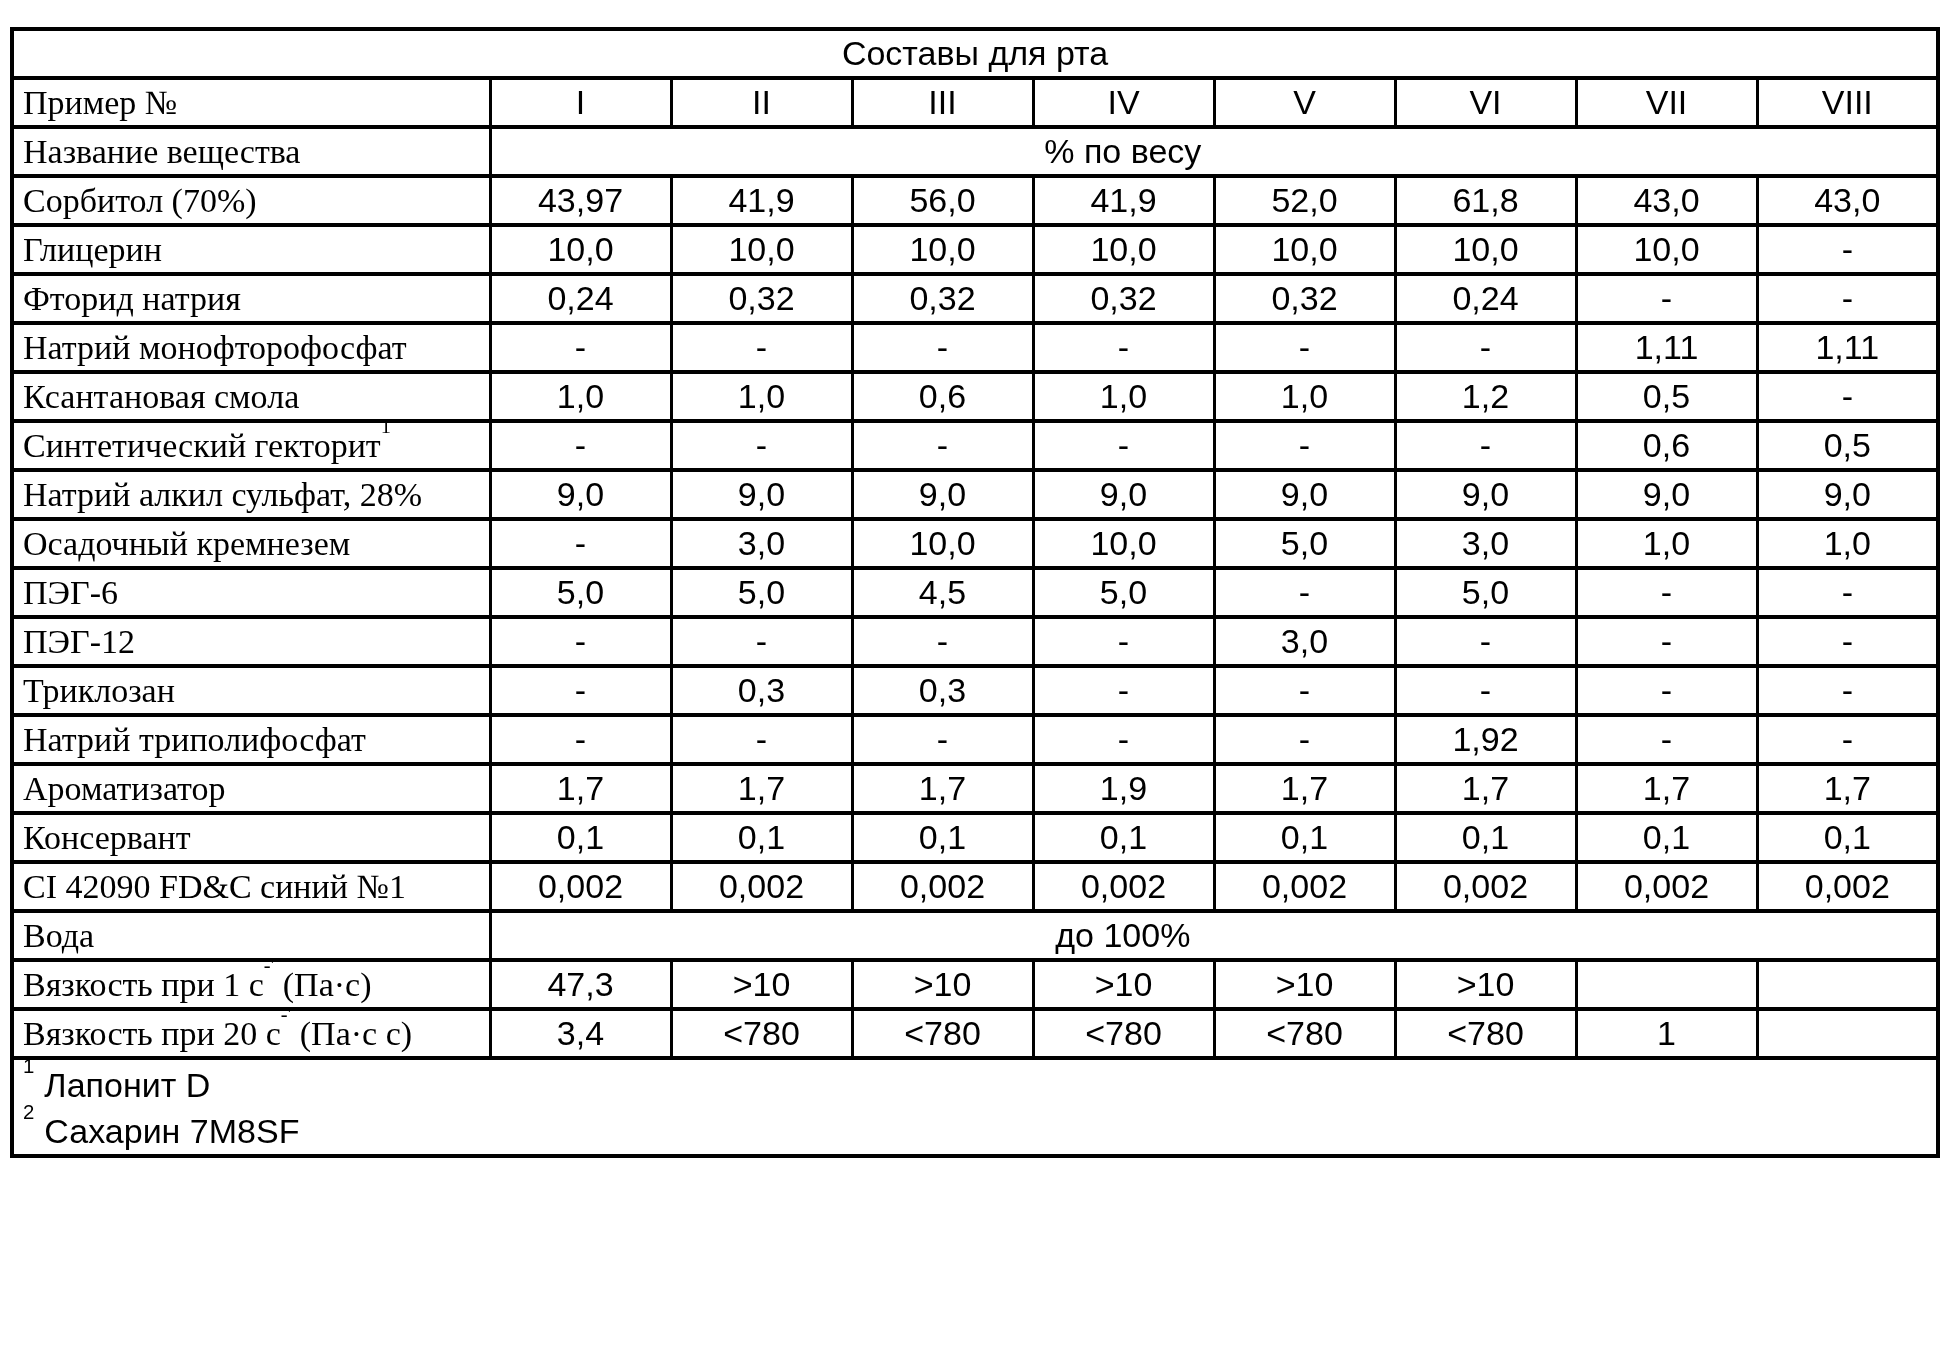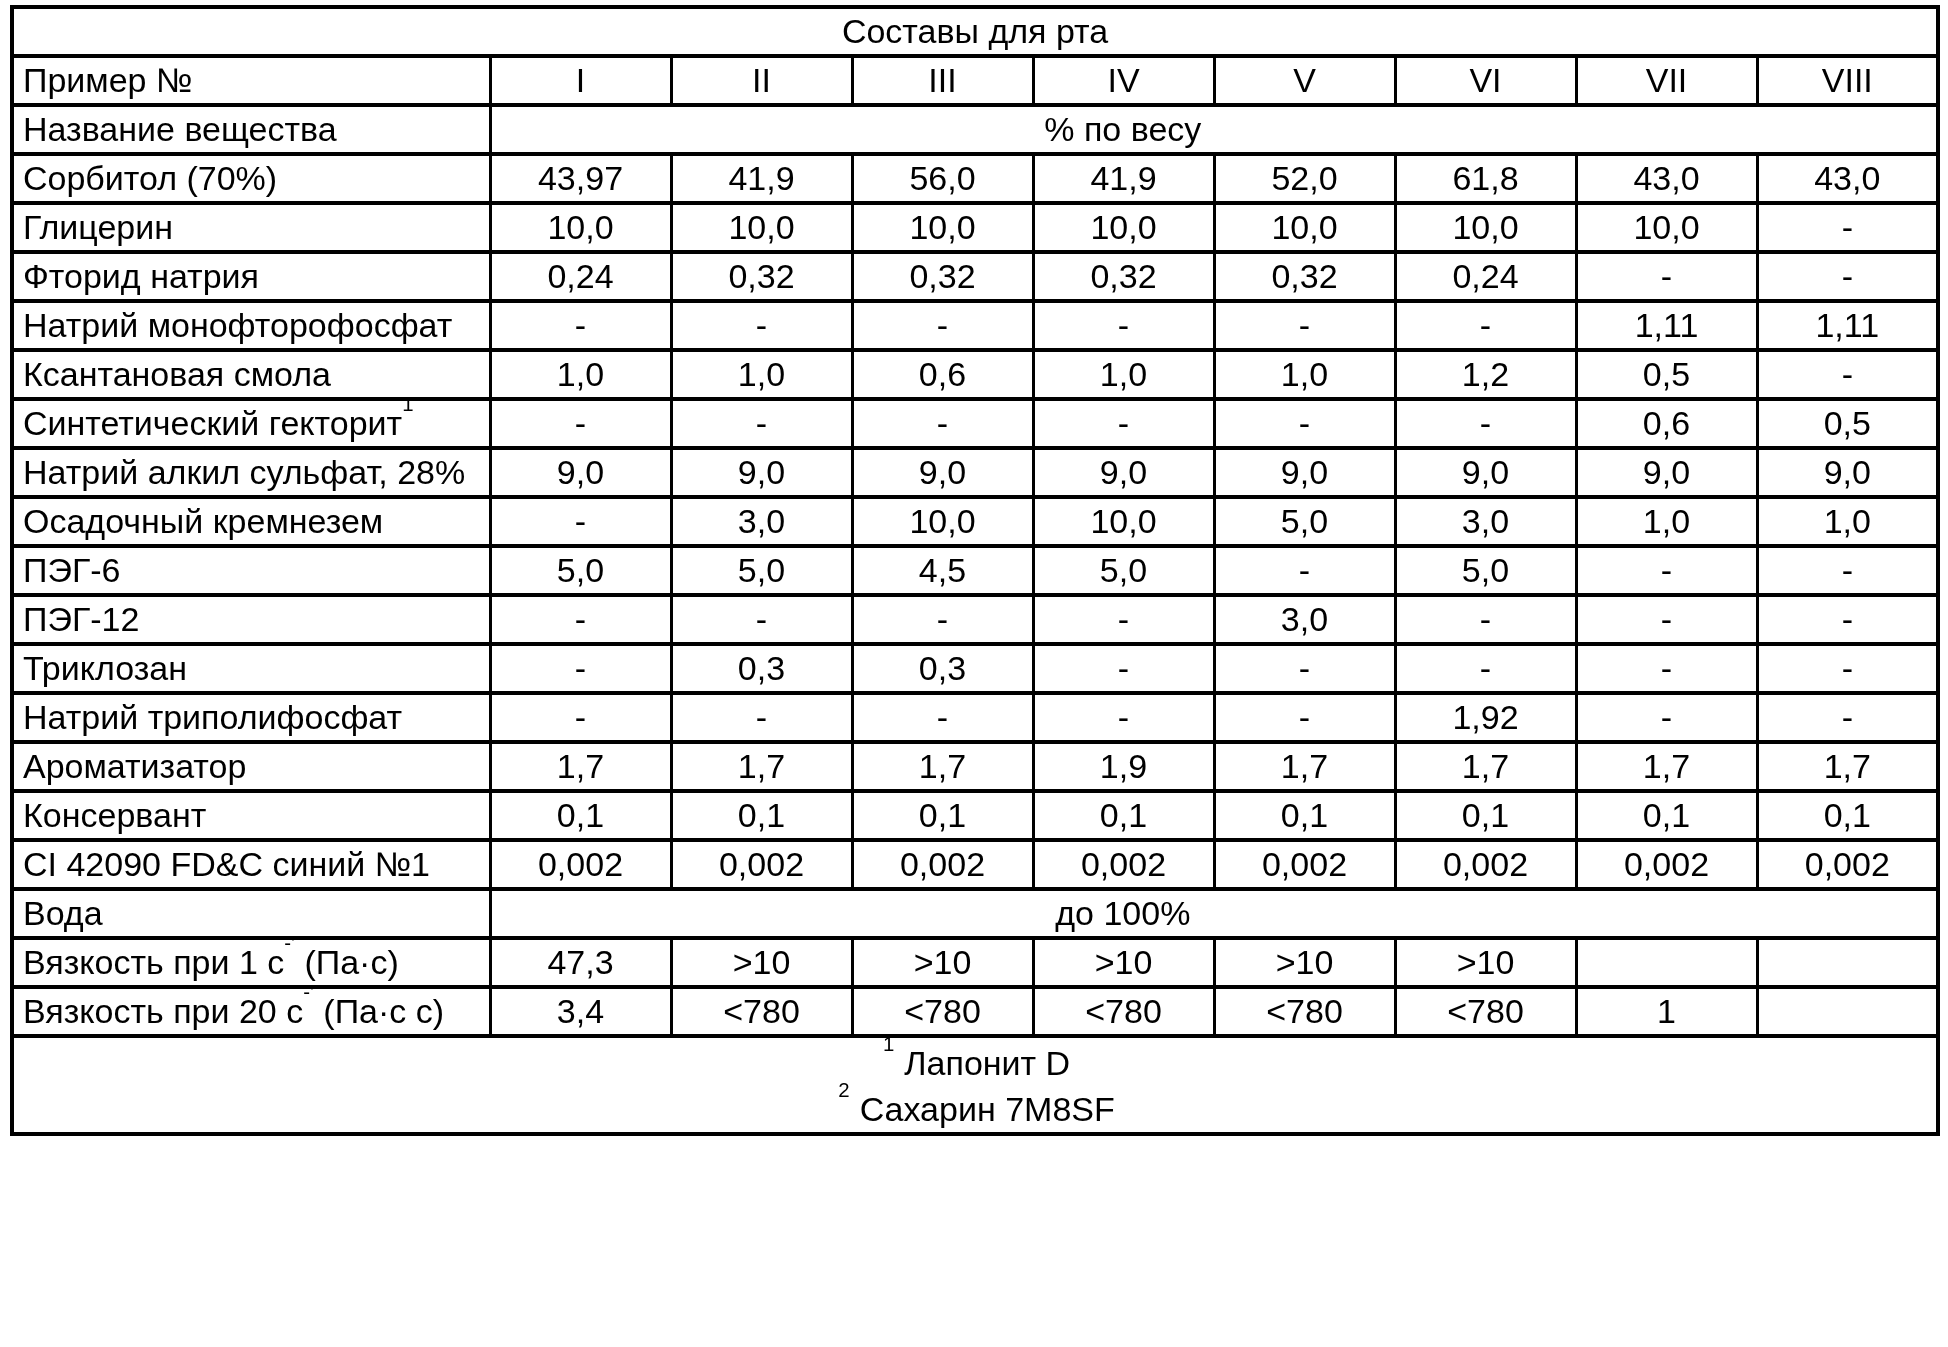--- a/index.html
+++ b/index.html
@@ -8,50 +8,50 @@
     background: #ffffff;
   }
   body {
     width: 1948px;
     height: 1347px;
     font-family: "Liberation Sans", sans-serif;
     color: #000000;
     box-sizing: border-box;
   }
   .wrap {
-    padding: 5px 10px;
+    padding: 27px 10px;
   }
   table.comp {
     border-collapse: collapse;
     table-layout: fixed;
     width: 1928px;
     border: 4px solid #000000;
   }
   col.name-col { width: 478px; }
   col.num-col  { width: 181px; }
   td {
     border: 4px solid #000000;
     border-left-width: 3px;
     border-right-width: 3px;
     font-size: 34px;
     height: 45px;
     padding: 0 6px;
     white-space: nowrap;
     overflow: hidden;
     box-sizing: content-box;
   }
-  td.l { text-align: left; padding-left: 9px; }
+  td.l { text-align: left; padding-left: 9px; font-family: Liberation Serif, serif; }
   td.c { text-align: center; }
   
   td.offset { padding-right: 188px; }
   td.title-cell { text-align: center; }
   td.foot {
     height: 92px;
     vertical-align: top;
-    text-align: center;
+    text-align: left;
     padding-left: 9px;
     padding-top: 2px;
   }
   .footline { line-height: 46px; font-size: 34px; }
   sup {
     font-size: 60%;
     line-height: 0;
     position: relative;
     top: -0.55em;
   }

